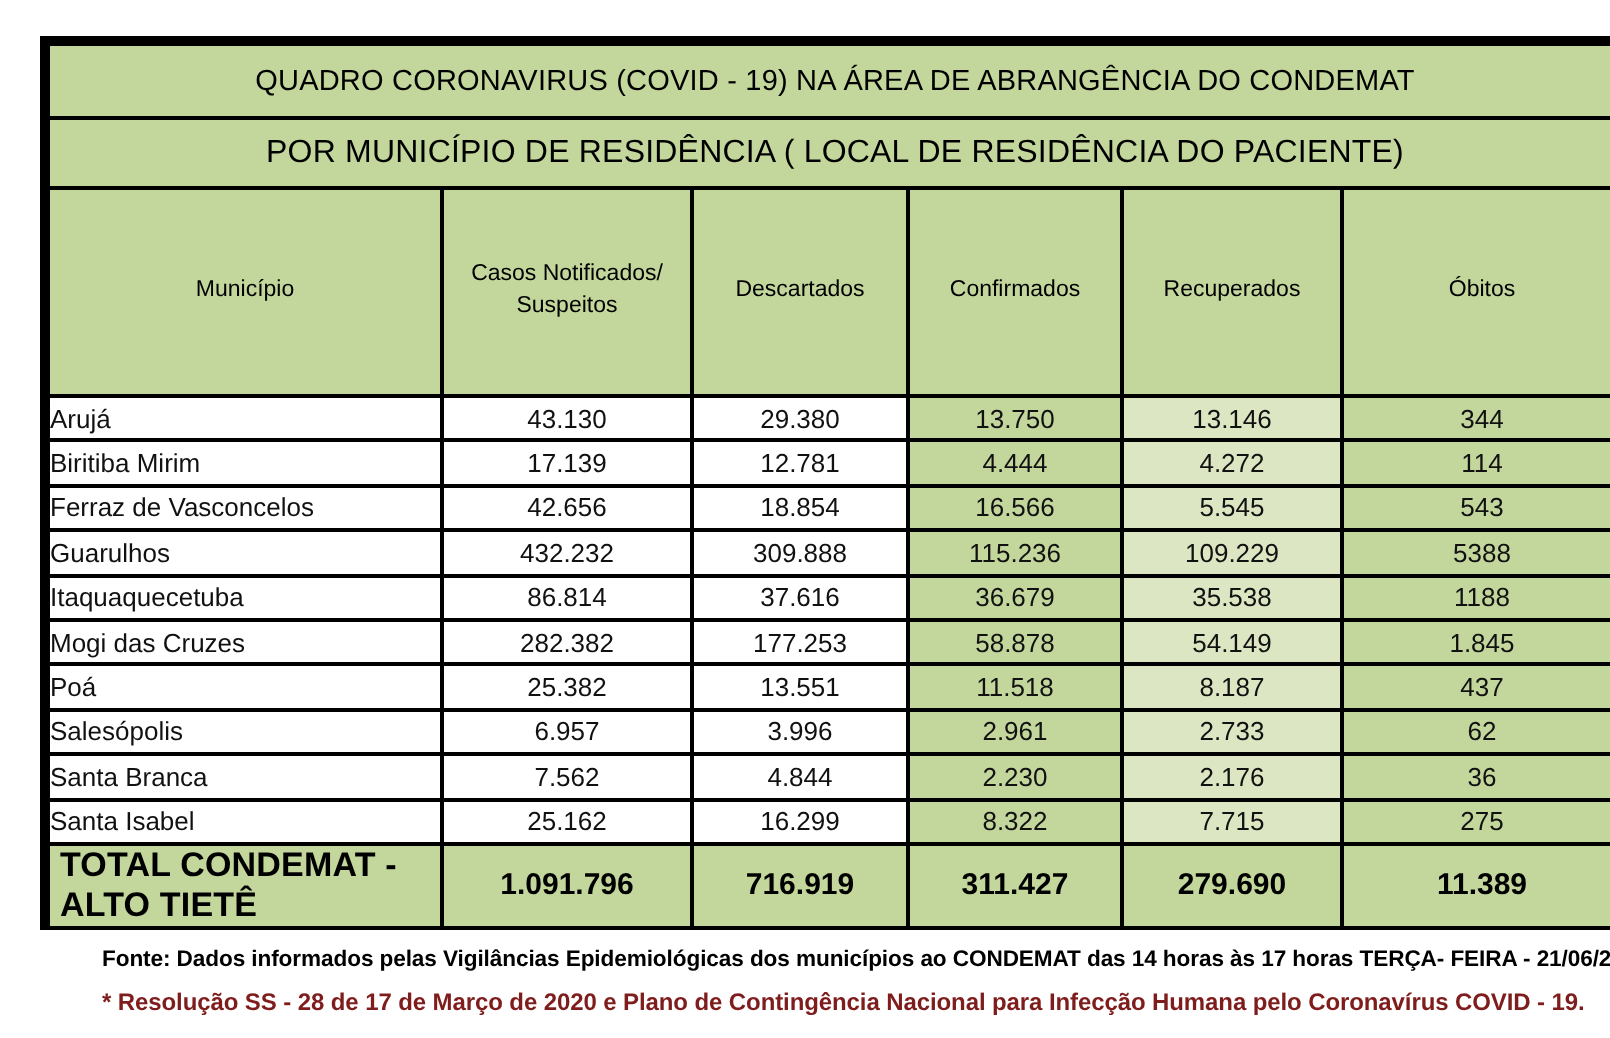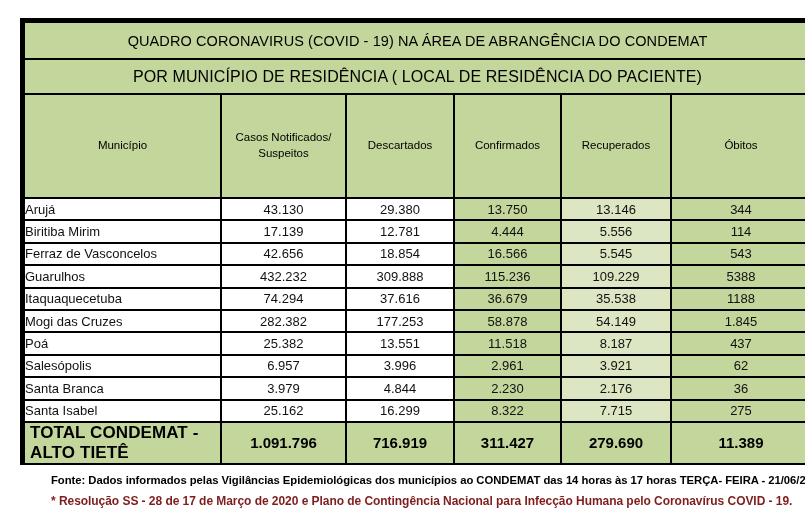--- a/index.html
+++ b/index.html
@@ -187,42 +187,42 @@
             <td class="num">29.380</td>
             <td class="con">13.750</td>
             <td class="rec">13.146</td>
             <td class="obi">344</td>
           </tr>
           <tr class="data-row">
             <td class="mun">Biritiba Mirim</td>
             <td class="num">17.139</td>
             <td class="num">12.781</td>
             <td class="con">4.444</td>
-            <td class="rec">5.556</td>
+            <td class="rec">4.272</td>
             <td class="obi">114</td>
           </tr>
           <tr class="data-row">
             <td class="mun">Ferraz de Vasconcelos</td>
             <td class="num">42.656</td>
             <td class="num">18.854</td>
             <td class="con">16.566</td>
             <td class="rec">5.545</td>
             <td class="obi">543</td>
           </tr>
           <tr class="data-row">
             <td class="mun">Guarulhos</td>
             <td class="num">432.232</td>
             <td class="num">309.888</td>
             <td class="con">115.236</td>
             <td class="rec">109.229</td>
             <td class="obi">5388</td>
           </tr>
           <tr class="data-row">
             <td class="mun">Itaquaquecetuba</td>
-            <td class="num">74.294</td>
+            <td class="num">86.814</td>
             <td class="num">37.616</td>
             <td class="con">36.679</td>
             <td class="rec">35.538</td>
             <td class="obi">1188</td>
           </tr>
           <tr class="data-row">
             <td class="mun">Mogi das Cruzes</td>
             <td class="num">282.382</td>
             <td class="num">177.253</td>
             <td class="con">58.878</td>
@@ -235,26 +235,26 @@
             <td class="num">13.551</td>
             <td class="con">11.518</td>
             <td class="rec">8.187</td>
             <td class="obi">437</td>
           </tr>
           <tr class="data-row">
             <td class="mun">Salesópolis</td>
             <td class="num">6.957</td>
             <td class="num">3.996</td>
             <td class="con">2.961</td>
-            <td class="rec">3.921</td>
+            <td class="rec">2.733</td>
             <td class="obi">62</td>
           </tr>
           <tr class="data-row">
             <td class="mun">Santa Branca</td>
-            <td class="num">3.979</td>
+            <td class="num">7.562</td>
             <td class="num">4.844</td>
             <td class="con">2.230</td>
             <td class="rec">2.176</td>
             <td class="obi">36</td>
           </tr>
           <tr class="data-row">
             <td class="mun">Santa Isabel</td>
             <td class="num">25.162</td>
             <td class="num">16.299</td>
             <td class="con">8.322</td>

